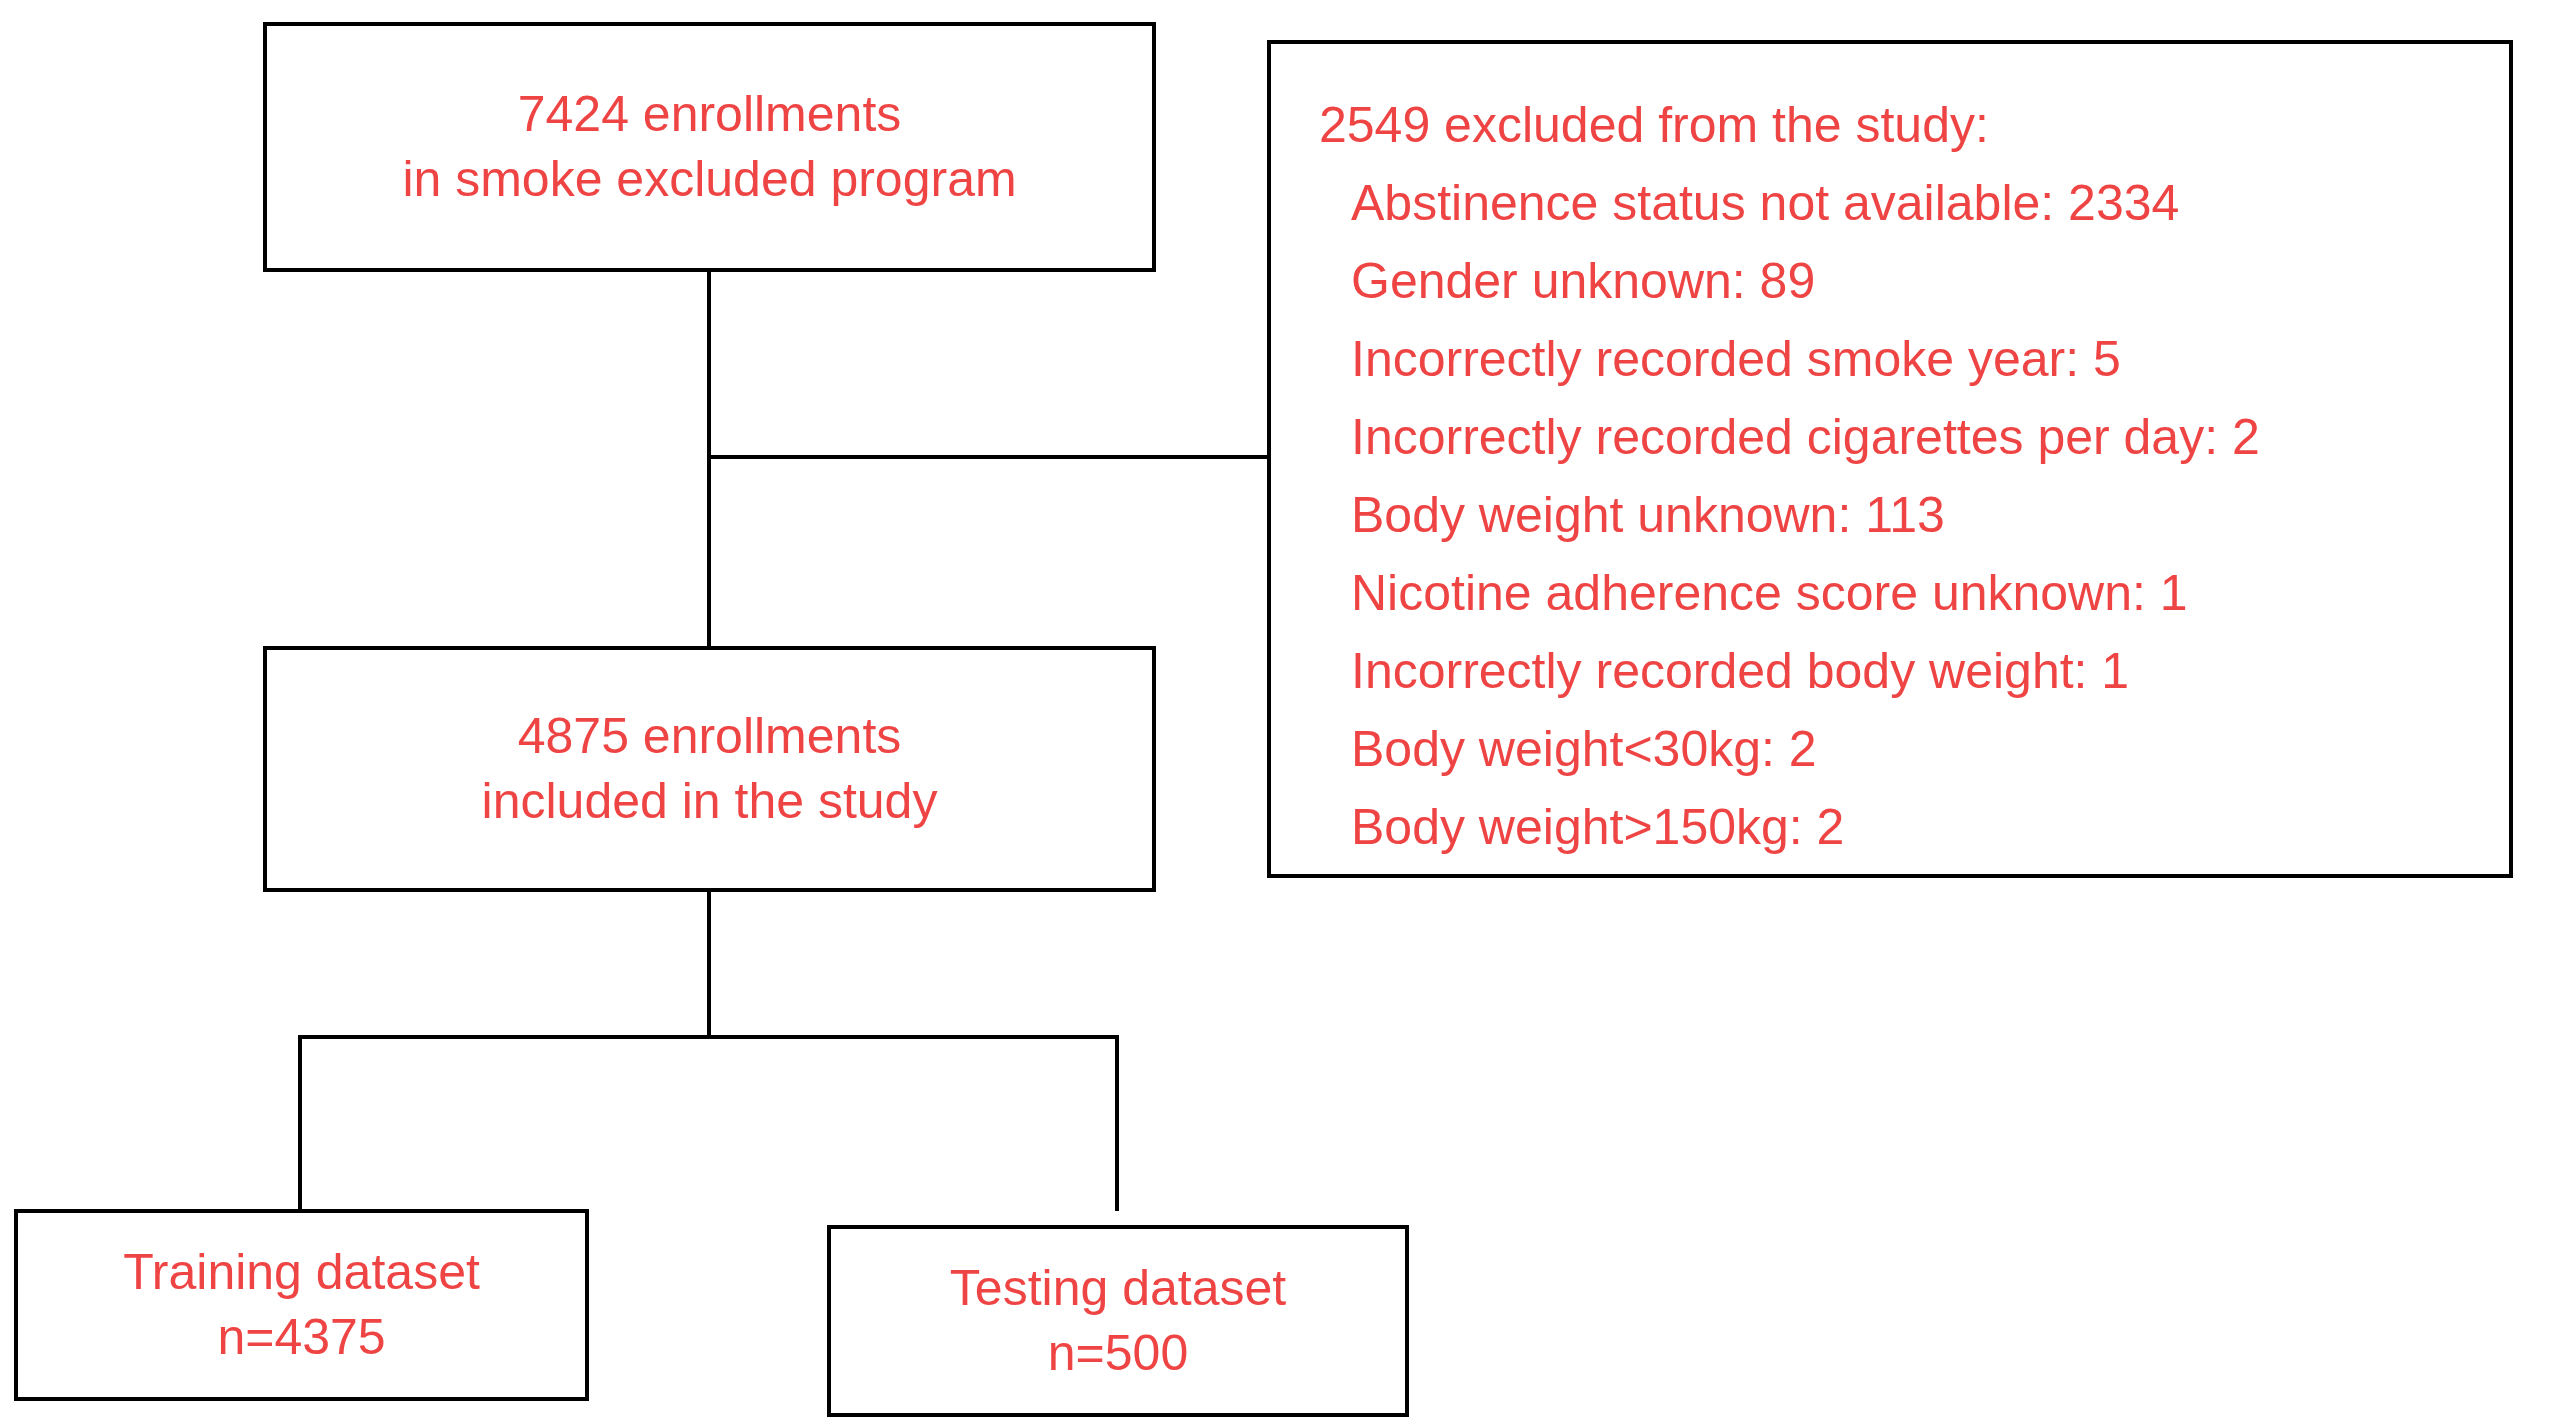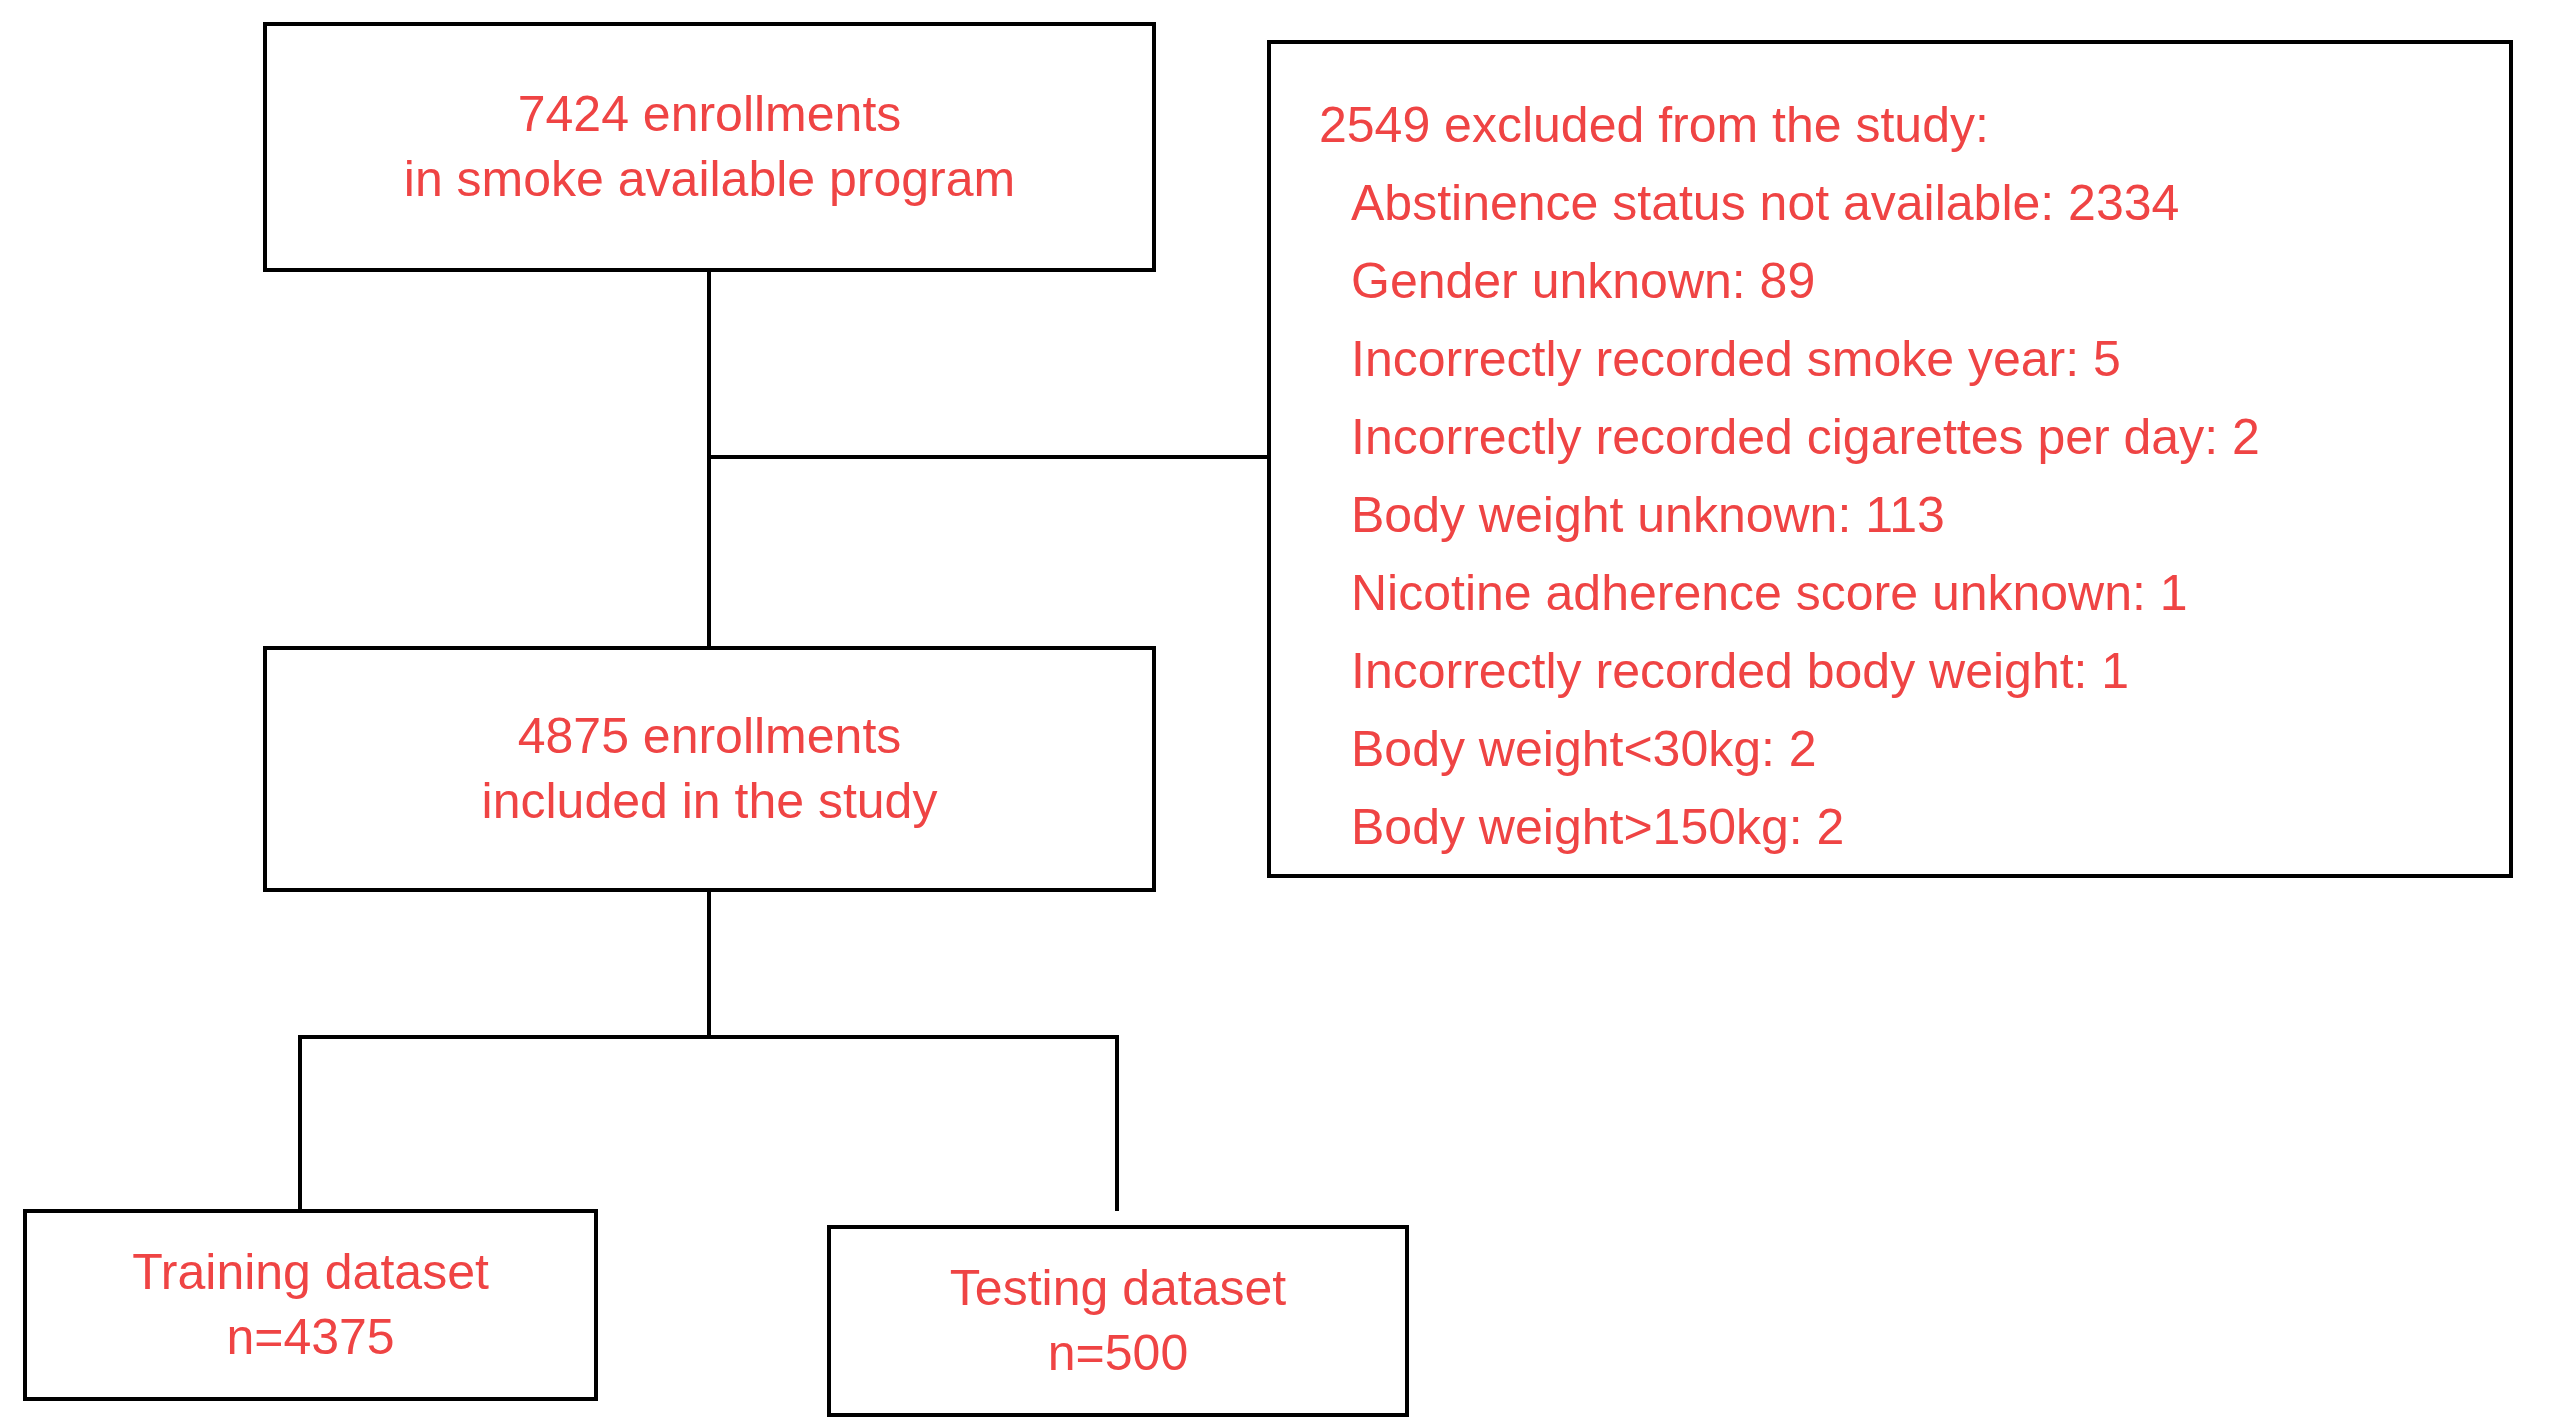--- a/index.html
+++ b/index.html
@@ -44,21 +44,21 @@
   
   #node-included {
     left: 263px;
     top: 646px;
     width: 893px;
     height: 246px;
   }
 
   
   #node-training {
-    left: 23px;
+    left: 14px;
     top: 1209px;
     width: 575px;
     height: 192px;
   }
   #node-testing {
     left: 827px;
     top: 1225px;
     width: 582px;
     height: 192px;
   }
@@ -142,21 +142,21 @@
 
   <div class="conn" id="conn-stem-main"></div>
   <div class="conn" id="conn-to-excluded"></div>
   <div class="conn" id="conn-stem-split"></div>
   <div class="conn" id="conn-split-bar"></div>
   <div class="conn" id="conn-drop-training"></div>
   <div class="conn" id="conn-drop-testing"></div>
 
   <div class="node" id="node-enrolled">
     <div class="line">7424 enrollments</div>
-    <div class="line">in smoke available program</div>
+    <div class="line">in smoke excluded program</div>
   </div>
 
   <div class="node" id="node-excluded">
     <ul class="excl-list">
       <li>2549 excluded from the study:</li>
       <li class="sub">Abstinence status not available: 2334</li>
       <li class="sub">Gender unknown: 89</li>
       <li class="sub">Incorrectly recorded smoke year: 5</li>
       <li class="sub">Incorrectly recorded cigarettes per day: 2</li>
       <li class="sub">Body weight unknown: 113</li>

